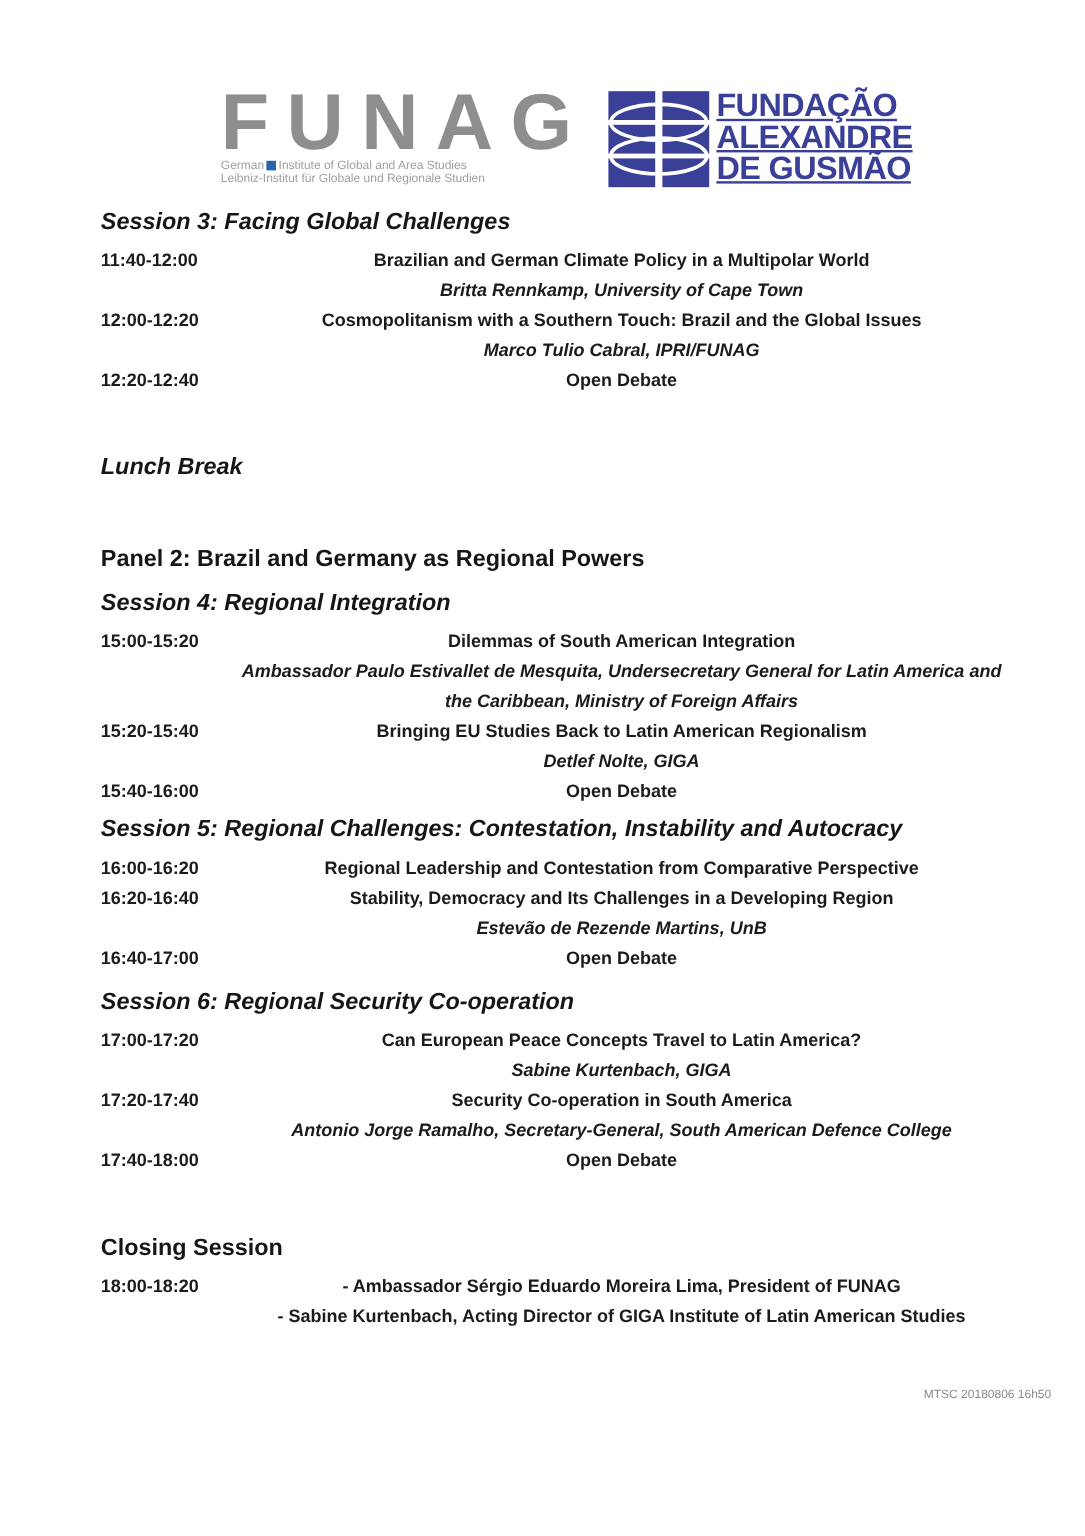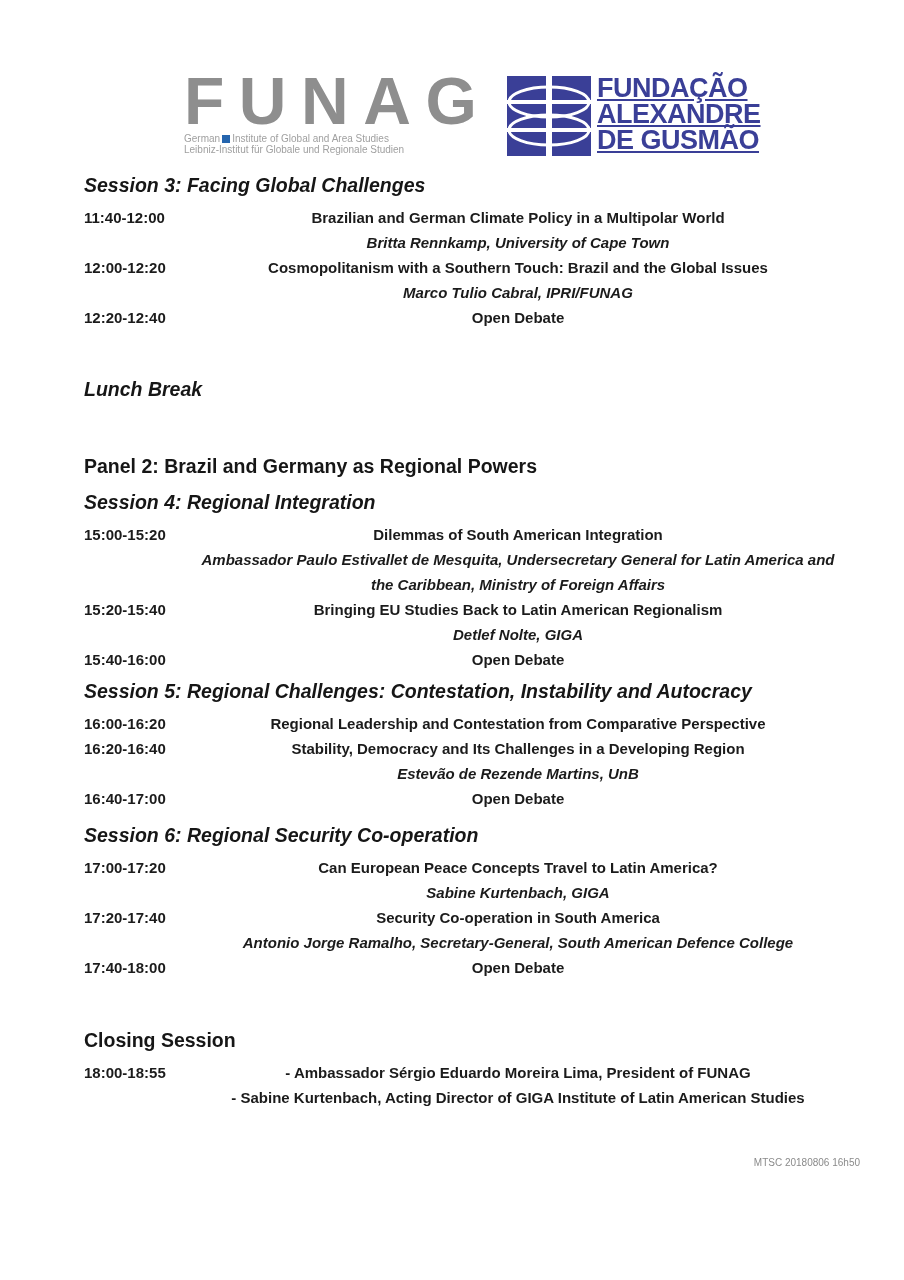--- a/index.html
+++ b/index.html
@@ -35,21 +35,21 @@
   #b6  { margin-top:9px; }
   #b10 { margin-top:6px; }
   #b14 { margin-top:11px; }
 
   .item { display:flex; font-size:15px; line-height:25px; font-weight:bold; }
   .item .time { width:106px; flex-shrink:0; }
   .item .texts { flex:1;text-align:center; }
   .speaker { font-style:italic; }
 
   
-  .footer { position:absolute; top:1157px; right:44px; font-size:10px; line-height:12px;
+  .footer { position:absolute; top:1157px; right:28px; font-size:10px; line-height:12px;
             color:#8a8a8a; font-weight:normal; }
 </style>
 </head>
 <body>
 
 <div class="page">
 
   <div class="logos">
     <div class="giga">
       <div class="giga-acronym">FUNAG</div>
@@ -176,21 +176,21 @@
   <div class="item">
     <div class="time">17:40-18:00</div>
     <div class="texts">
       <div>Open Debate</div>
     </div>
   </div>
 
   <h2 class="h-closing">Closing Session</h2>
 
   <div class="item">
-    <div class="time">18:00-18:55</div>
+    <div class="time">18:00-18:20</div>
     <div class="texts">
       <div>- Ambassador Sérgio Eduardo Moreira Lima, President of FUNAG</div>
       <div>- Sabine Kurtenbach, Acting Director of GIGA Institute of Latin American Studies</div>
     </div>
   </div>
 
   <div class="footer">MTSC 20180806 16h50</div>
 
 </div>
 

